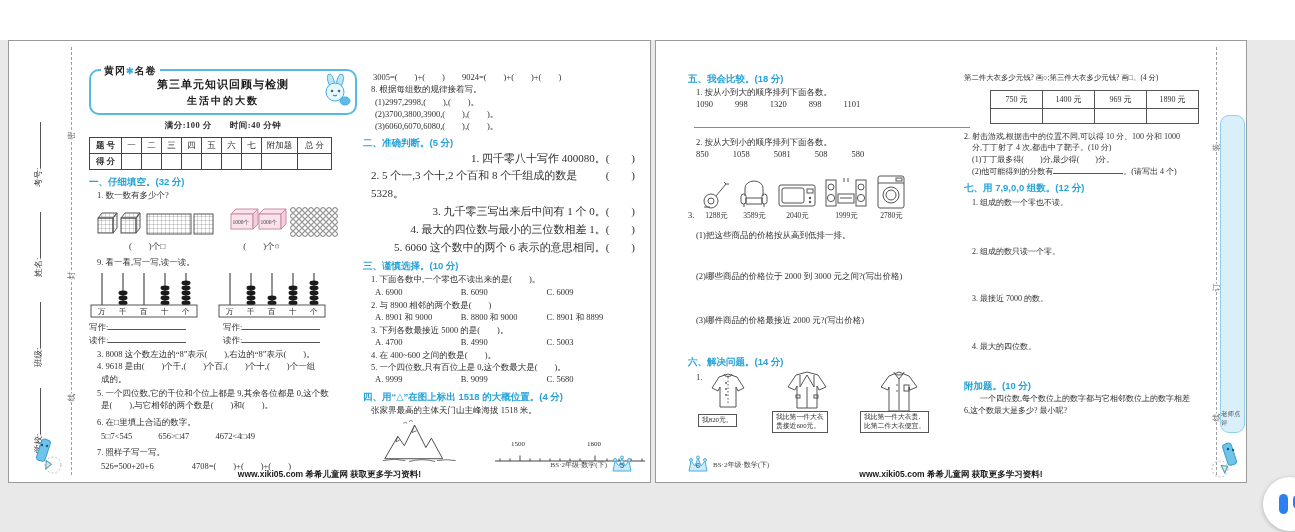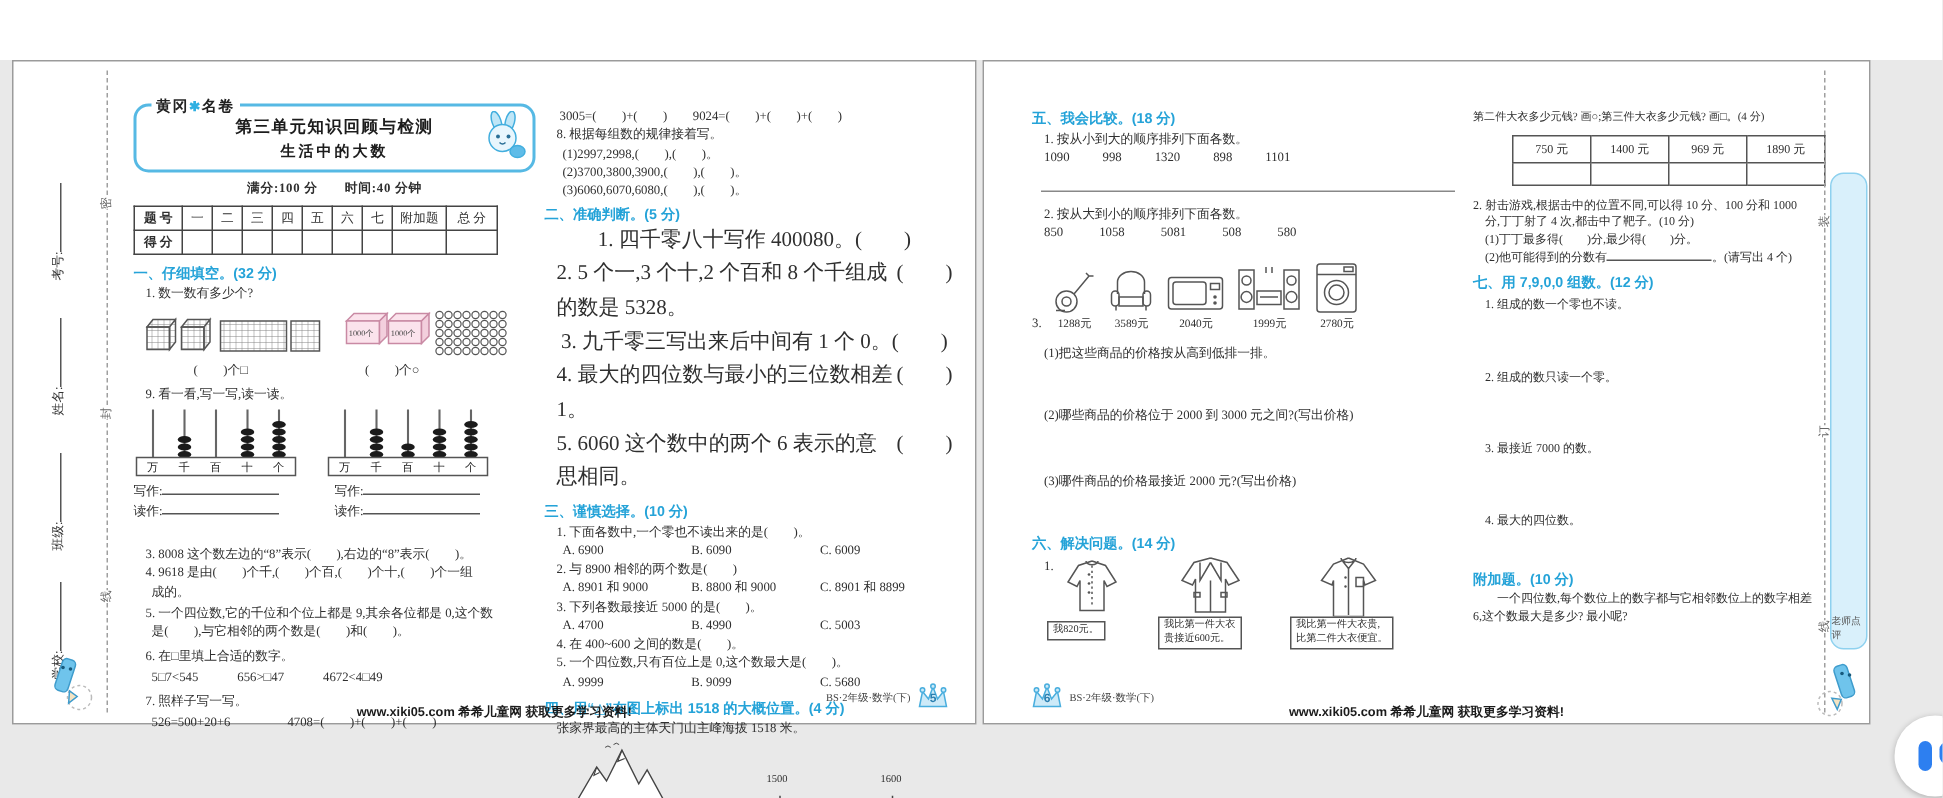--- a/index.html
+++ b/index.html
@@ -12,21 +12,21 @@
 
   .sec { font-family:"Liberation Sans","DejaVu Sans",sans-serif; font-weight:bold; color:#25a3d8; font-size:9.5px; }
   .q { font-size:8.5px; line-height:1.45; }
   .small { font-size:8px; }
   .tiny { font-size:7px; }
 
   .col { position:absolute; top:0; }
   #lp-col1 { left:80px; width:268px; }
   #lp-col2 { left:354px; width:272px; }
   #rp-col1 { left:32px; width:288px; }
-  #rp-col2 { left:326px; width:242px; }
+  #rp-col2 { left:308px; width:242px; }
 
   
   .hdr-wrap { position:relative; margin-top:28px; }
   .logo { position:absolute; left:12px; top:-5px; background:#fff; padding:0 3px; font-family:"Liberation Sans",sans-serif; font-weight:bold; font-size:10px; color:#222; z-index:2; letter-spacing:1px;}
   .logo .star { color:#2fb0e2; font-size:9px; }
   .title-box { margin-top:4px; border:2px solid #56b9e4; border-radius:10px; padding:6px 8px 5px 8px; position:relative; }
   .title-box .t1 { text-align:center; font-family:"Liberation Sans",sans-serif; font-weight:bold; font-size:11px; color:#1c1c1c; letter-spacing:1px; }
   .title-box .t2 { text-align:center; font-weight:bold; font-size:10px; color:#1c1c1c; margin-top:2px; letter-spacing:2px;}
   .meta { text-align:center; font-weight:bold; font-size:8.5px; margin-top:5px; letter-spacing:0.5px; }
 
@@ -35,21 +35,21 @@
   td.c-label { width:32px; font-weight:bold; }
   td.c-num { width:20px; }
   td.c-fj { width:36px; }
   td.c-tot { width:34px; }
 
   .ul { display:inline-block; border-bottom:1px solid #555; height:8px; vertical-align:baseline; }
   .hrline { border-bottom:1px solid #888; height:1px; }
 
   .opts { display:flex; font-size:8.5px; line-height:1.5; }
   .opts span { width:33%; }
-  .judge { display:flex; justify-content:center; font-size:14px; line-height:1.62; }
+  .judge { display:flex; justify-content:flex-end; font-size:11px; line-height:1.62; }
 
   .blocks-row { display:flex; align-items:flex-end; margin-top:3px; }
   .caps { display:flex; font-size:8.5px; margin-top:1px; }
 
   .abacus-row { display:flex; gap:18px; margin-top:3px; }
   .wr-row { display:flex; margin-top:3px; }
   .wr-col { width:50%; font-size:8.5px; line-height:1.55; }
 
   table.price { border-collapse:collapse; margin-top:6px; margin-left:26px; }
   table.price td { border:1px solid #555; width:52px; text-align:center; font-size:8px; }
@@ -305,21 +305,21 @@
       <div class="wr-col">
         <div><span>写作:</span><span class="ul" style="width:78px"></span></div>
         <div><span>读作:</span><span class="ul" style="width:78px"></span></div>
       </div>
       <div class="wr-col">
         <div><span>写作:</span><span class="ul" style="width:78px"></span></div>
         <div><span>读作:</span><span class="ul" style="width:78px"></span></div>
       </div>
     </div>
 
-    <div class="q ml8" style="margin-top:16px">3. 8008 这个数左边的“8”表示(　　),右边的“8”表示(　　)。</div>
+    <div class="q ml8" style="margin-top:1px">3. 8008 这个数左边的“8”表示(　　),右边的“8”表示(　　)。</div>
     <div class="q ml8">4. 9618 是由(　　)个千,(　　)个百,(　　)个十,(　　)个一组</div>
     <div class="q ml12">成的。</div>
     <div class="q ml8" style="margin-top:2px">5. 一个四位数,它的千位和个位上都是 9,其余各位都是 0,这个数</div>
     <div class="q ml12">是(　　),与它相邻的两个数是(　　)和(　　)。</div>
     <div class="q ml8" style="margin-top:4px">6. 在□里填上合适的数字。</div>
     <div class="q ml12" style="display:flex; gap:26px; margin-top:2px">
       <span>5□7&lt;545</span>
       <span>656&gt;□47</span>
       <span>4672&lt;4□49</span>
     </div>

